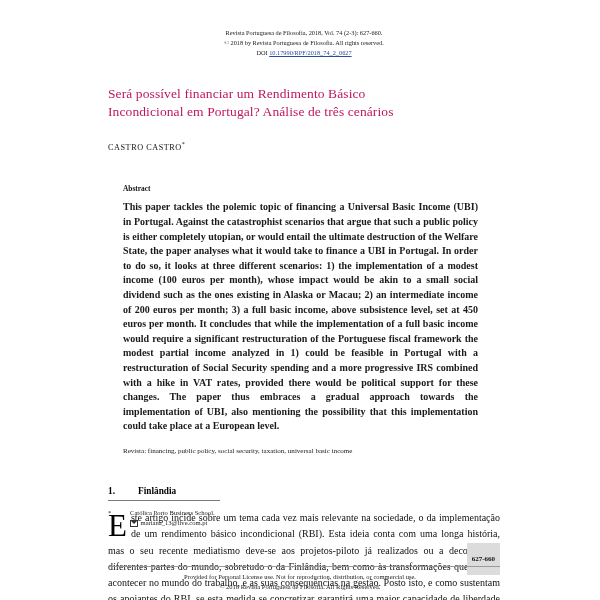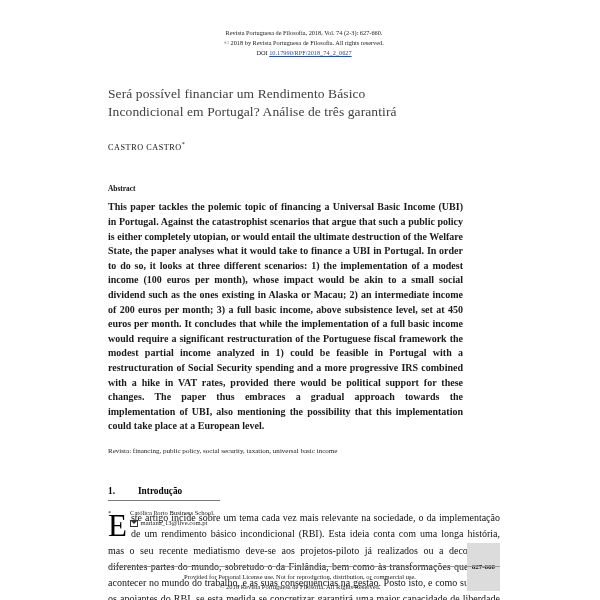--- a/index.html
+++ b/index.html
@@ -37,38 +37,39 @@
   }
   .doi-link {
     color: #2a4b9b;
     text-decoration: underline;
     font-size: 6.3px;
   }
   .title {
     margin-top: 28px;
     font-size: 13.5px;
     line-height: 1.35;
-    color: #404040;
+    color: #be185d;
     font-weight: normal;
     letter-spacing: 0.1px;
   }
   .title .t-line { display: block; }
   .author {
     margin-top: 19px;
     font-size: 8.2px;
     letter-spacing: 0.55px;
     color: #111;
   }
   .author .star {
     font-size: 6px;
     vertical-align: super;
   }
   .abstract-block {
     margin-top: 33px;
     width: 355px;
+    margin-left: 15px;
   }
   .abstract-heading {
     font-size: 7.4px;
     font-weight: bold;
     color: #111;
     margin-bottom: 7px;
   }
   .abstract-text {
     font-size: 10px;
     line-height: 1.46;
@@ -157,21 +158,21 @@
     height: 0;
     border-left: 3px solid transparent;
     border-right: 3px solid transparent;
     border-top: 3.2px solid #333;
   }
   .page-number-box {
     position: absolute;
     right: 100px;
     top: 543px;
     background: #dcdcdc;
-    padding: 20px 5px;
+    padding: 12px 5px;
     font-size: 7px;
     font-weight: bold;
     color: #111;
   }
   .footer-rule {
     position: absolute;
     left: 108px;
     top: 566px;
     width: 392px;
     height: 0.7px;
@@ -200,36 +201,36 @@
       <span class="line">Revista Portuguesa de Filosofia, 2018, Vol. 74 (2-3): 627-660.</span>
       <span class="line">© 2018 by Revista Portuguesa de Filosofia. All rights reserved.</span>
       <span class="line">
         <span>DOI</span>
         <a class="doi-link" href="#">10.17990/RPF/2018_74_2_0627</a>
       </span>
     </div>
 
     <div class="title">
       <span class="t-line">Será possível financiar um Rendimento Básico</span>
-      <span class="t-line">Incondicional em Portugal? Análise de três garantirá</span>
+      <span class="t-line">Incondicional em Portugal? Análise de três cenários</span>
     </div>
 
     <div class="author">
       <span>CASTRO CASTRO</span><span class="star">*</span>
     </div>
 
     <div class="abstract-block">
       <div class="abstract-heading">Abstract</div>
       <div class="abstract-text">This paper tackles the polemic topic of financing a Universal Basic Income (UBI) in Portugal. Against the catastrophist scenarios that argue that such a public policy is either completely utopian, or would entail the ultimate destruction of the Welfare State, the paper analyses what it would take to finance a UBI in Portugal. In order to do so, it looks at three different scenarios: 1) the implementation of a modest income (100 euros per month), whose impact would be akin to a small social dividend such as the ones existing in Alaska or Macau; 2) an intermediate income of 200 euros per month; 3) a full basic income, above subsistence level, set at 450 euros per month. It concludes that while the implementation of a full basic income would require a significant restructuration of the Portuguese fiscal framework the modest partial income analyzed in 1) could be feasible in Portugal with a restructuration of Social Security spending and a more progressive IRS combined with a hike in VAT rates, provided there would be political support for these changes. The paper thus embraces a gradual approach towards the implementation of UBI, also mentioning the possibility that this implementation could take place at a European level.</div>
       <div class="keywords">Revista: financing, public policy, social security, taxation, universal basic income</div>
     </div>
 
     <div class="section-head">
       <span class="section-num">1.</span>
-      <span>Introdução</span>
+      <span>Finlândia</span>
     </div>
 
     <div class="body-block">
       <span class="dropcap">E</span>
       <div class="body-text">ste artigo incide sobre um tema cada vez mais relevante na sociedade, o da implementação de um rendimento básico incondicional (RBI). Esta ideia conta com uma longa história, mas o seu recente mediatismo deve-se aos projetos-piloto já realizados ou a decorrer em diferentes partes do mundo, sobretudo o da Finlândia, bem como às transformações que estão a acontecer no mundo do trabalho, e as suas consequências na gestão. Posto isto, e como sustentam os apoiantes do RBI, se esta medida se concretizar garantirá uma maior capacidade de liberdade aos cidadãos e poderá contribuir para uma diminuição da desigualdade já que, por um lado, permitirá a todos contar com a segurança</div>
     </div>
 
   </div>
 
   <div class="footnote-rule"></div>

